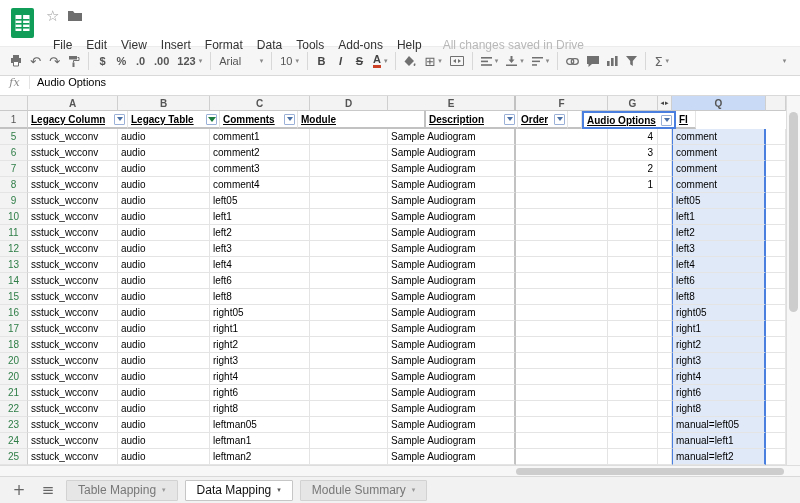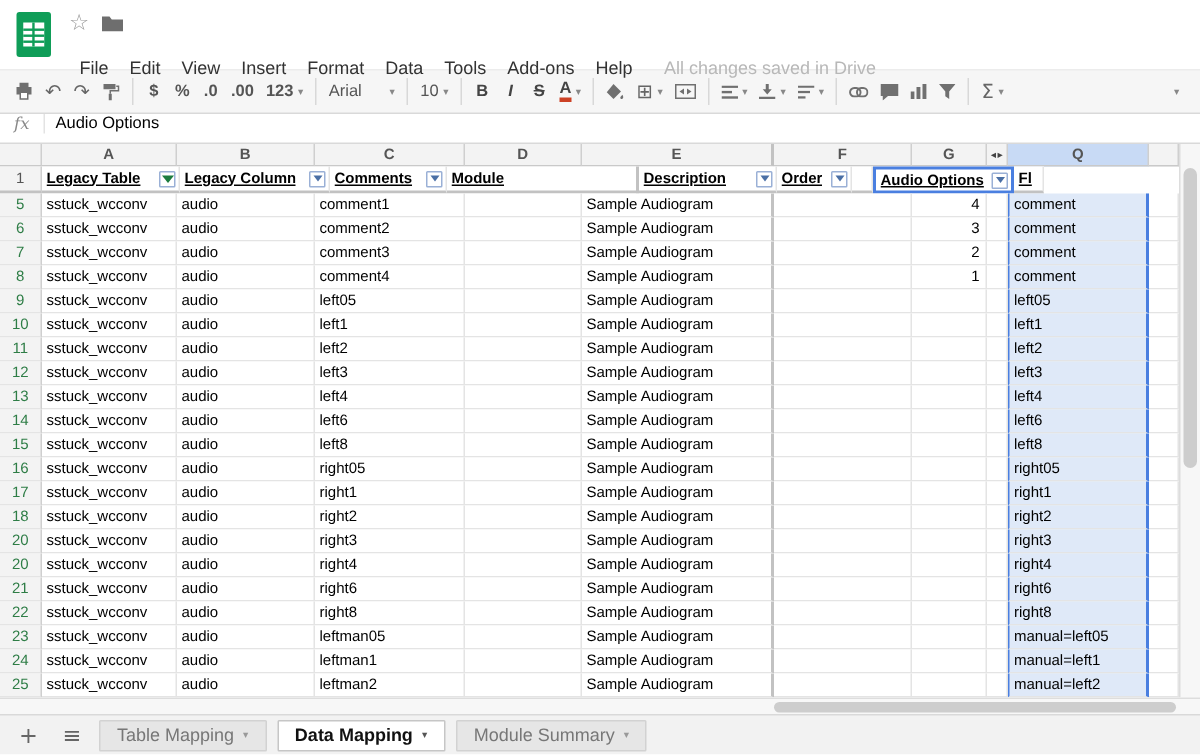--- a/index.html
+++ b/index.html
@@ -68,21 +68,21 @@
   .vscroll{width:14px;flex:none;background:#f7f7f7;border-left:1px solid #ddd;position:relative}
   .vthumb{position:absolute;left:2px;right:2px;top:16px;height:200px;background:#cdcdcd;border-radius:6px}
   .hscroll{height:11px;background:#f7f7f7;border-top:1px solid #ddd;position:relative}
   .hthumb{position:absolute;top:2px;height:7px;left:516px;width:268px;background:#cdcdcd;border-radius:4px}
   
   .tabbar{height:27px;background:#f2f2f2;border-top:1px solid #d9d9d9;display:flex;align-items:center;padding:0 8px;gap:7px}
   .tbar-btn{width:22px;height:20px;display:inline-flex;align-items:center;justify-content:center;
     font-size:15px;color:#666;font-family:"DejaVu Sans",sans-serif}
   .stab{height:21px;display:inline-flex;align-items:center;gap:6px;padding:0 11px;font-size:12px;color:#777;
     background:#e6e6e6;border:1px solid #d2d2d2;border-radius:1px;white-space:nowrap}
-  .stab.active{background:#fff;border:1px solid #c6c6c6;color:#111;font-weight:bold}
+  .stab.active{background:#fff;border:1px solid #c6c6c6;color:#111;font-weight:normal}
   .tcaret{font-size:7px;color:#999;font-family:"DejaVu Sans",sans-serif}
   .stab.active .tcaret{color:#555}
 </style>
 </head>
 <body>
 
 <div class="titlebar">
   <span class="logo">
     <svg width="26" height="32" viewBox="0 0 26 32">
       <rect x="1" y="1" width="23" height="30" rx="2" fill="#0f9d58"></rect>
@@ -262,27 +262,27 @@
         <div class="lcell hid" style="width: 14px;">
           <span>◂</span>
           <span>▸</span>
         </div>
         <div class="lcell selL" style="width: 94px;">Q</div>
         <div class="lcell" style="width: 20px;"></div>
       </div>
     <div>
         <div class="row header-row">
           <div class="gut">1</div>
+          <div class="cell hcell" style="width: 100px;">
+            <span class="htext">Legacy Column</span>
+            <span class="dd"></span>
+          </div>
           <div class="cell hcell" style="width: 92px;">
             <span class="htext">Legacy Table</span>
             <span class="funnel"></span>
-          </div>
-          <div class="cell hcell" style="width: 100px;">
-            <span class="htext">Legacy Column</span>
-            <span class="dd"></span>
           </div>
           <div class="cell hcell" style="width: 78px;">
             <span class="htext">Comments</span>
             <span class="dd"></span>
           </div>
           <div class="cell hcell frz" style="width: 128px;">
             <span class="htext">Module</span>
           </div>
           <div class="cell hcell" style="width: 92px;">
             <span class="htext">Description</span>

